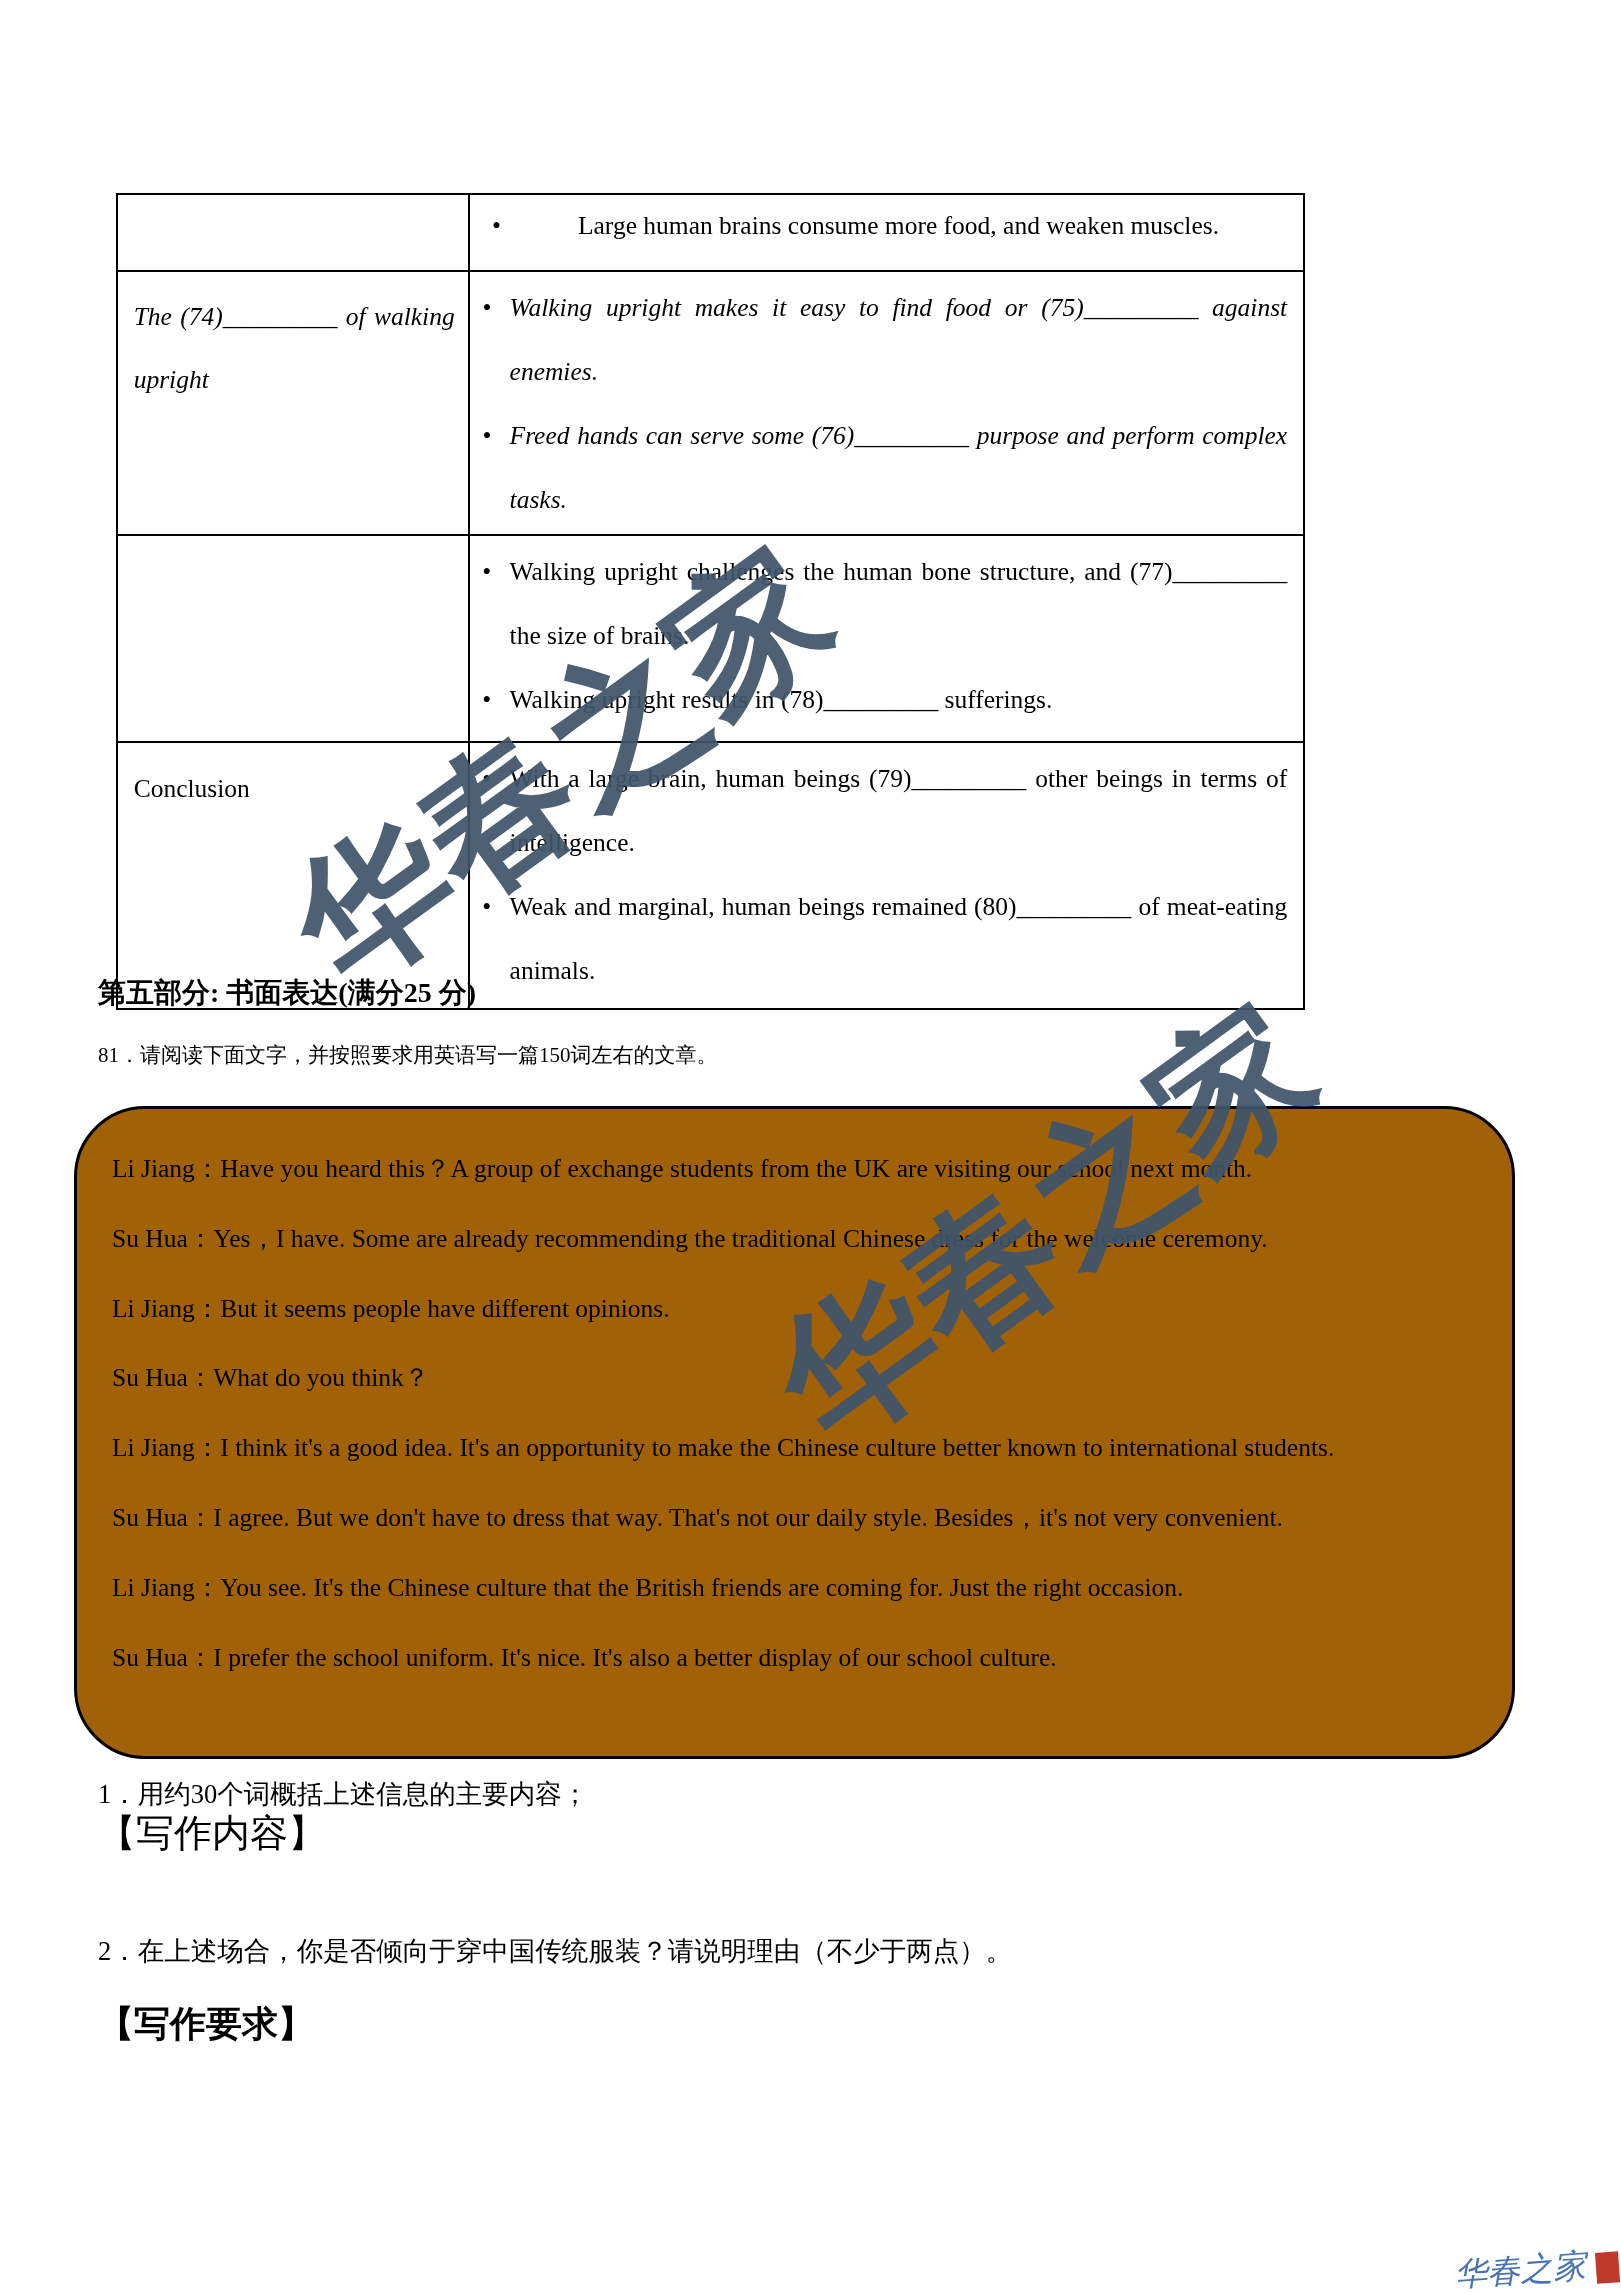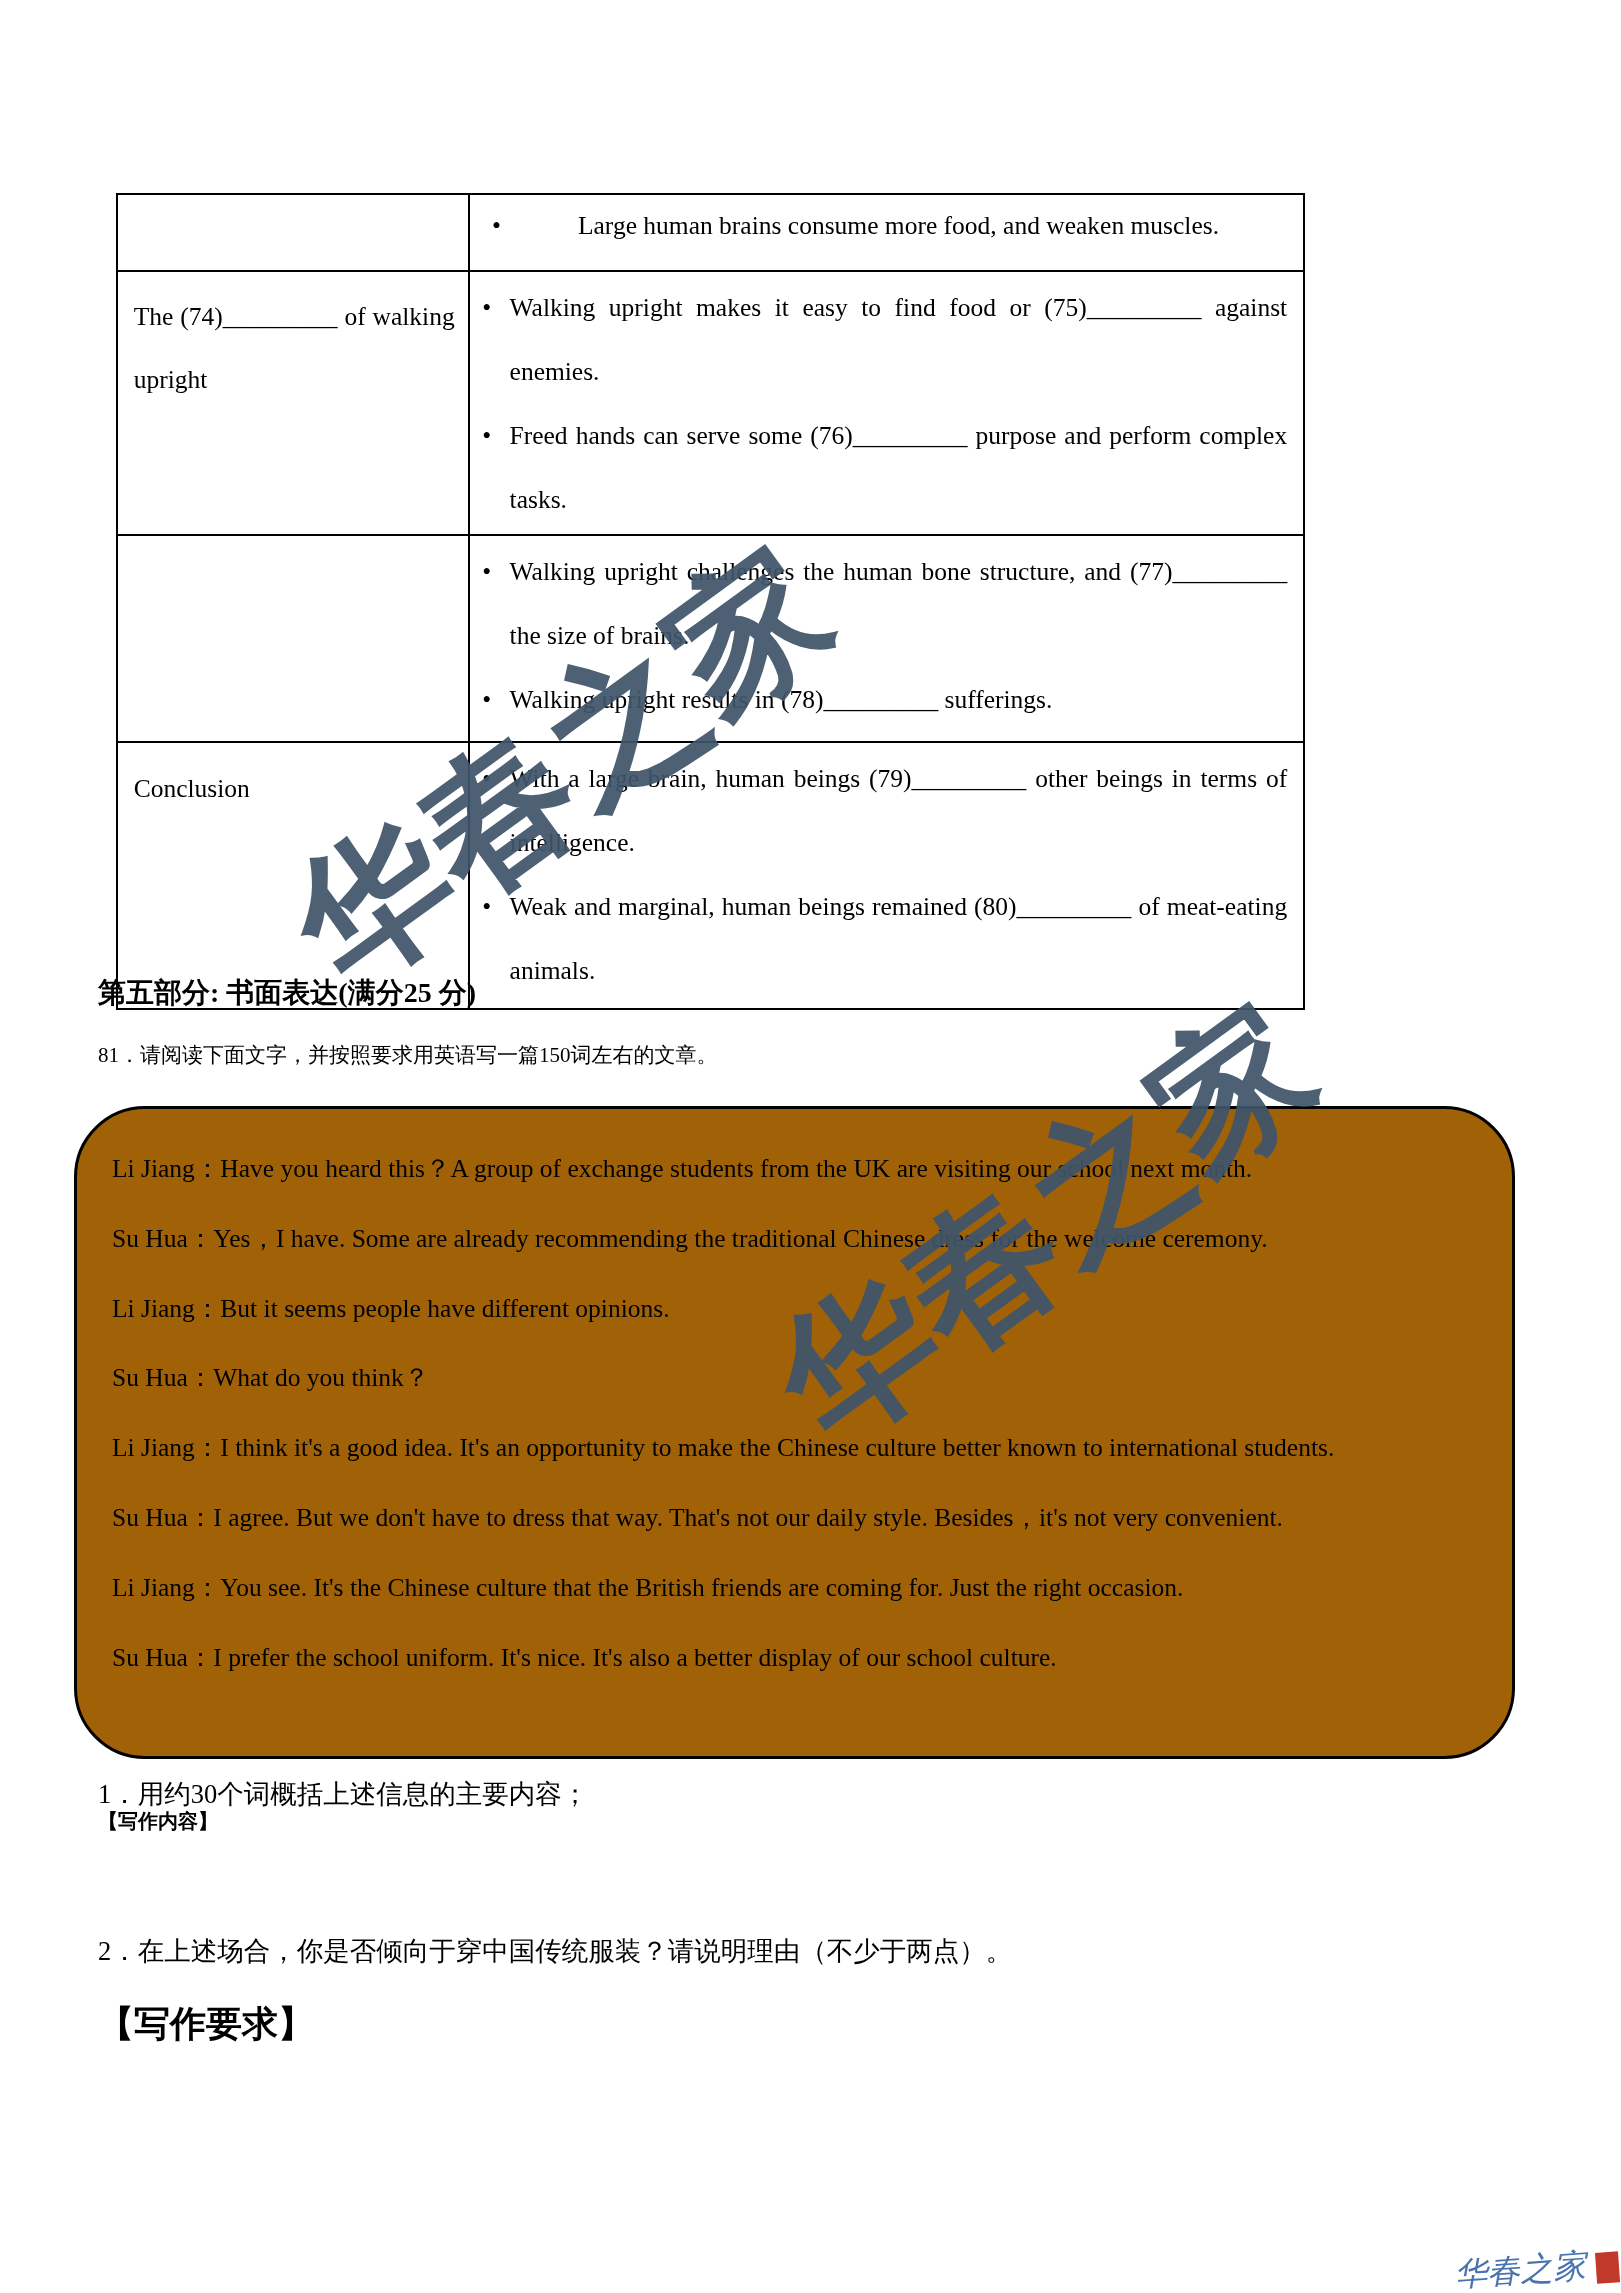--- a/index.html
+++ b/index.html
@@ -21,34 +21,34 @@
   .exam-table td {
     border:2px solid #000;
     vertical-align:top;
     font-size:25.5px;
   }
   .col-left  { width:321px; }
   .col-right { width:807px; }
   td.lcell { padding:13.7px 13.7px 0 15.7px; line-height:63px; text-align:justify; }
   td.rcell { padding:3.9px 15.7px 0 9.8px; }
   tr.r1 td { height:61px; }
-  tr.r2 td { height:249px; }
+  tr.r2 td { height:249px;font-style:italic; }
   tr.r3 td { height:191px; }
   tr.r4 td { height:251px;margin-left:28px; }
   .bullet { display:flex; line-height:64px; font-size:25.5px; }
   .dot    { flex:none; width:27.4px; padding-left:2px; }
   .dot.wide { width:86px; padding-left:11.8px; }
   .btext  { flex:1 1 auto; text-align:justify; }
   tr.r1 .bullet { line-height:53px; }
 
   
   .abs { position:absolute; left:98px; white-space:nowrap; }
   .h-section { top:974px;  font-size:28px; font-weight:bold; }
   .instr     { top:1041px; font-size:21px; }
-  .h-content { top:1808px; font-size:20px; font-weight:bold; }
+  .h-content { top:1808px; font-size:38px; font-weight:normal; }
   .item-a    { top:1776px; font-size:26.5px; }
   .item-b    { top:1933px; font-size:26.5px; }
   .h-req     { top:2000px; font-size:36px; font-weight:bold; }
   .item-c    { top:2058px; font-size:26.5px; }
 
   
   .dialog {
     position:absolute; left:74px; top:1106px;
     width:1441px; height:653px;
     border:3.9px solid #000; border-radius:71px;

